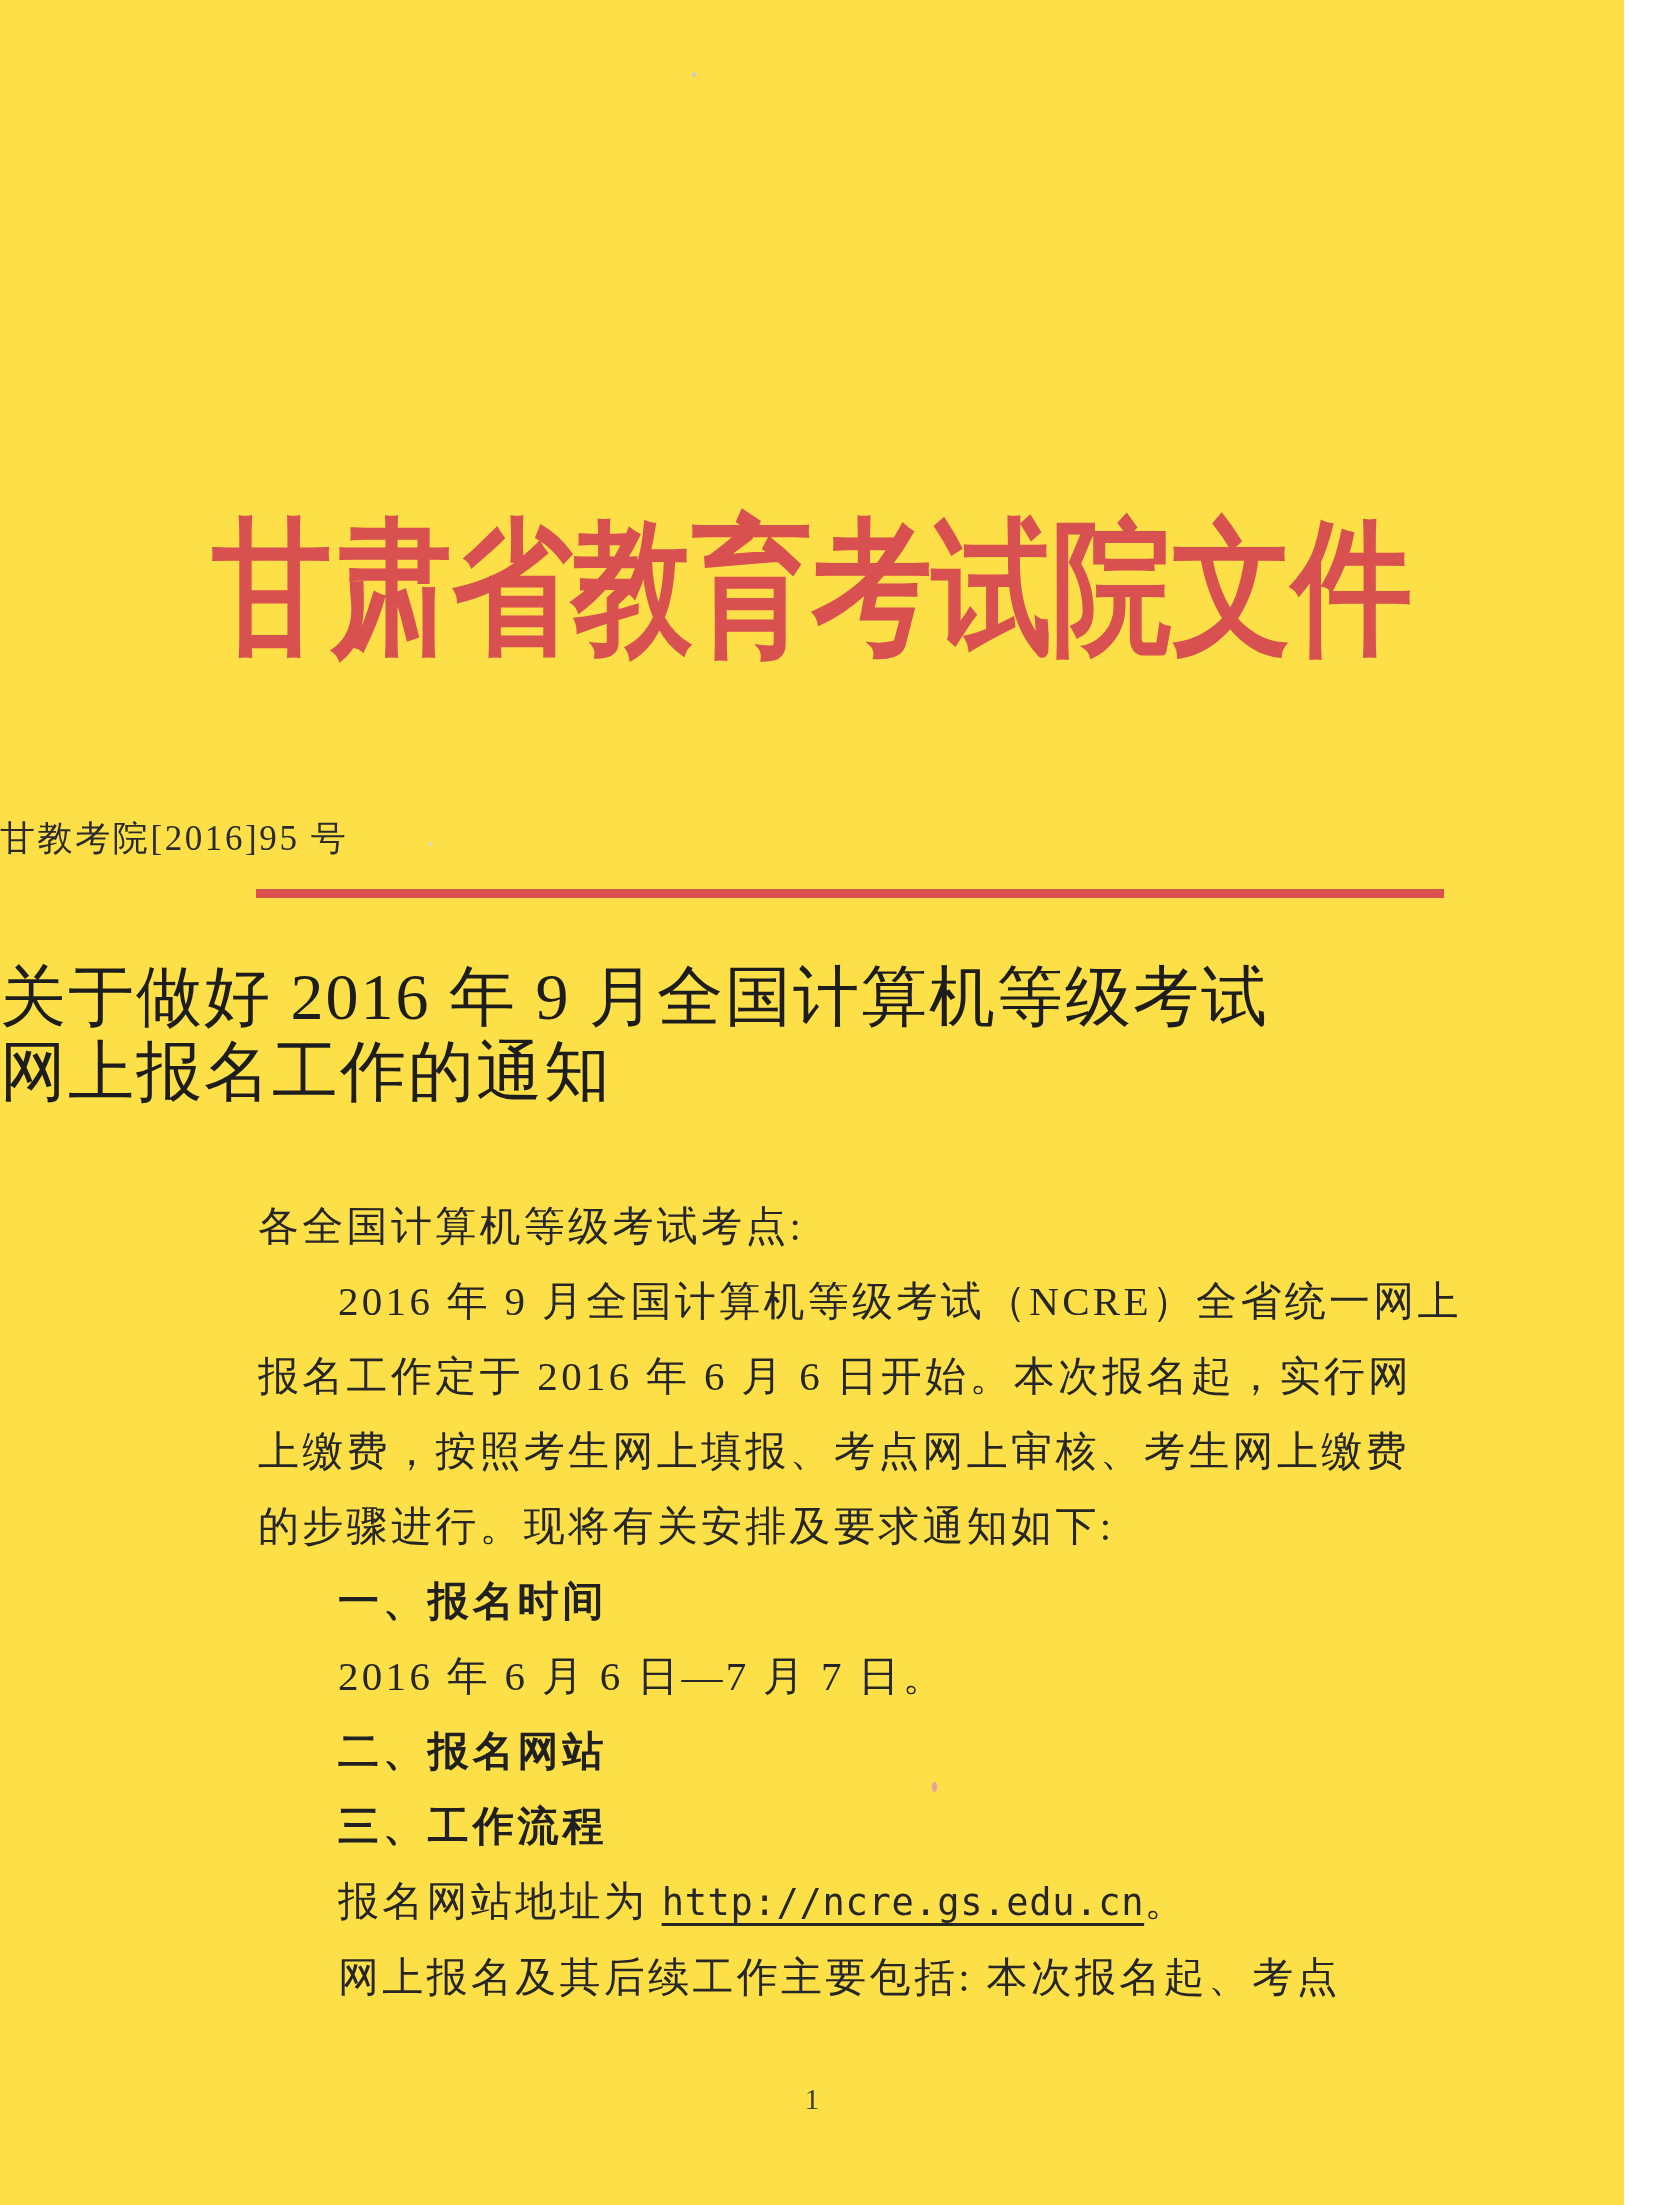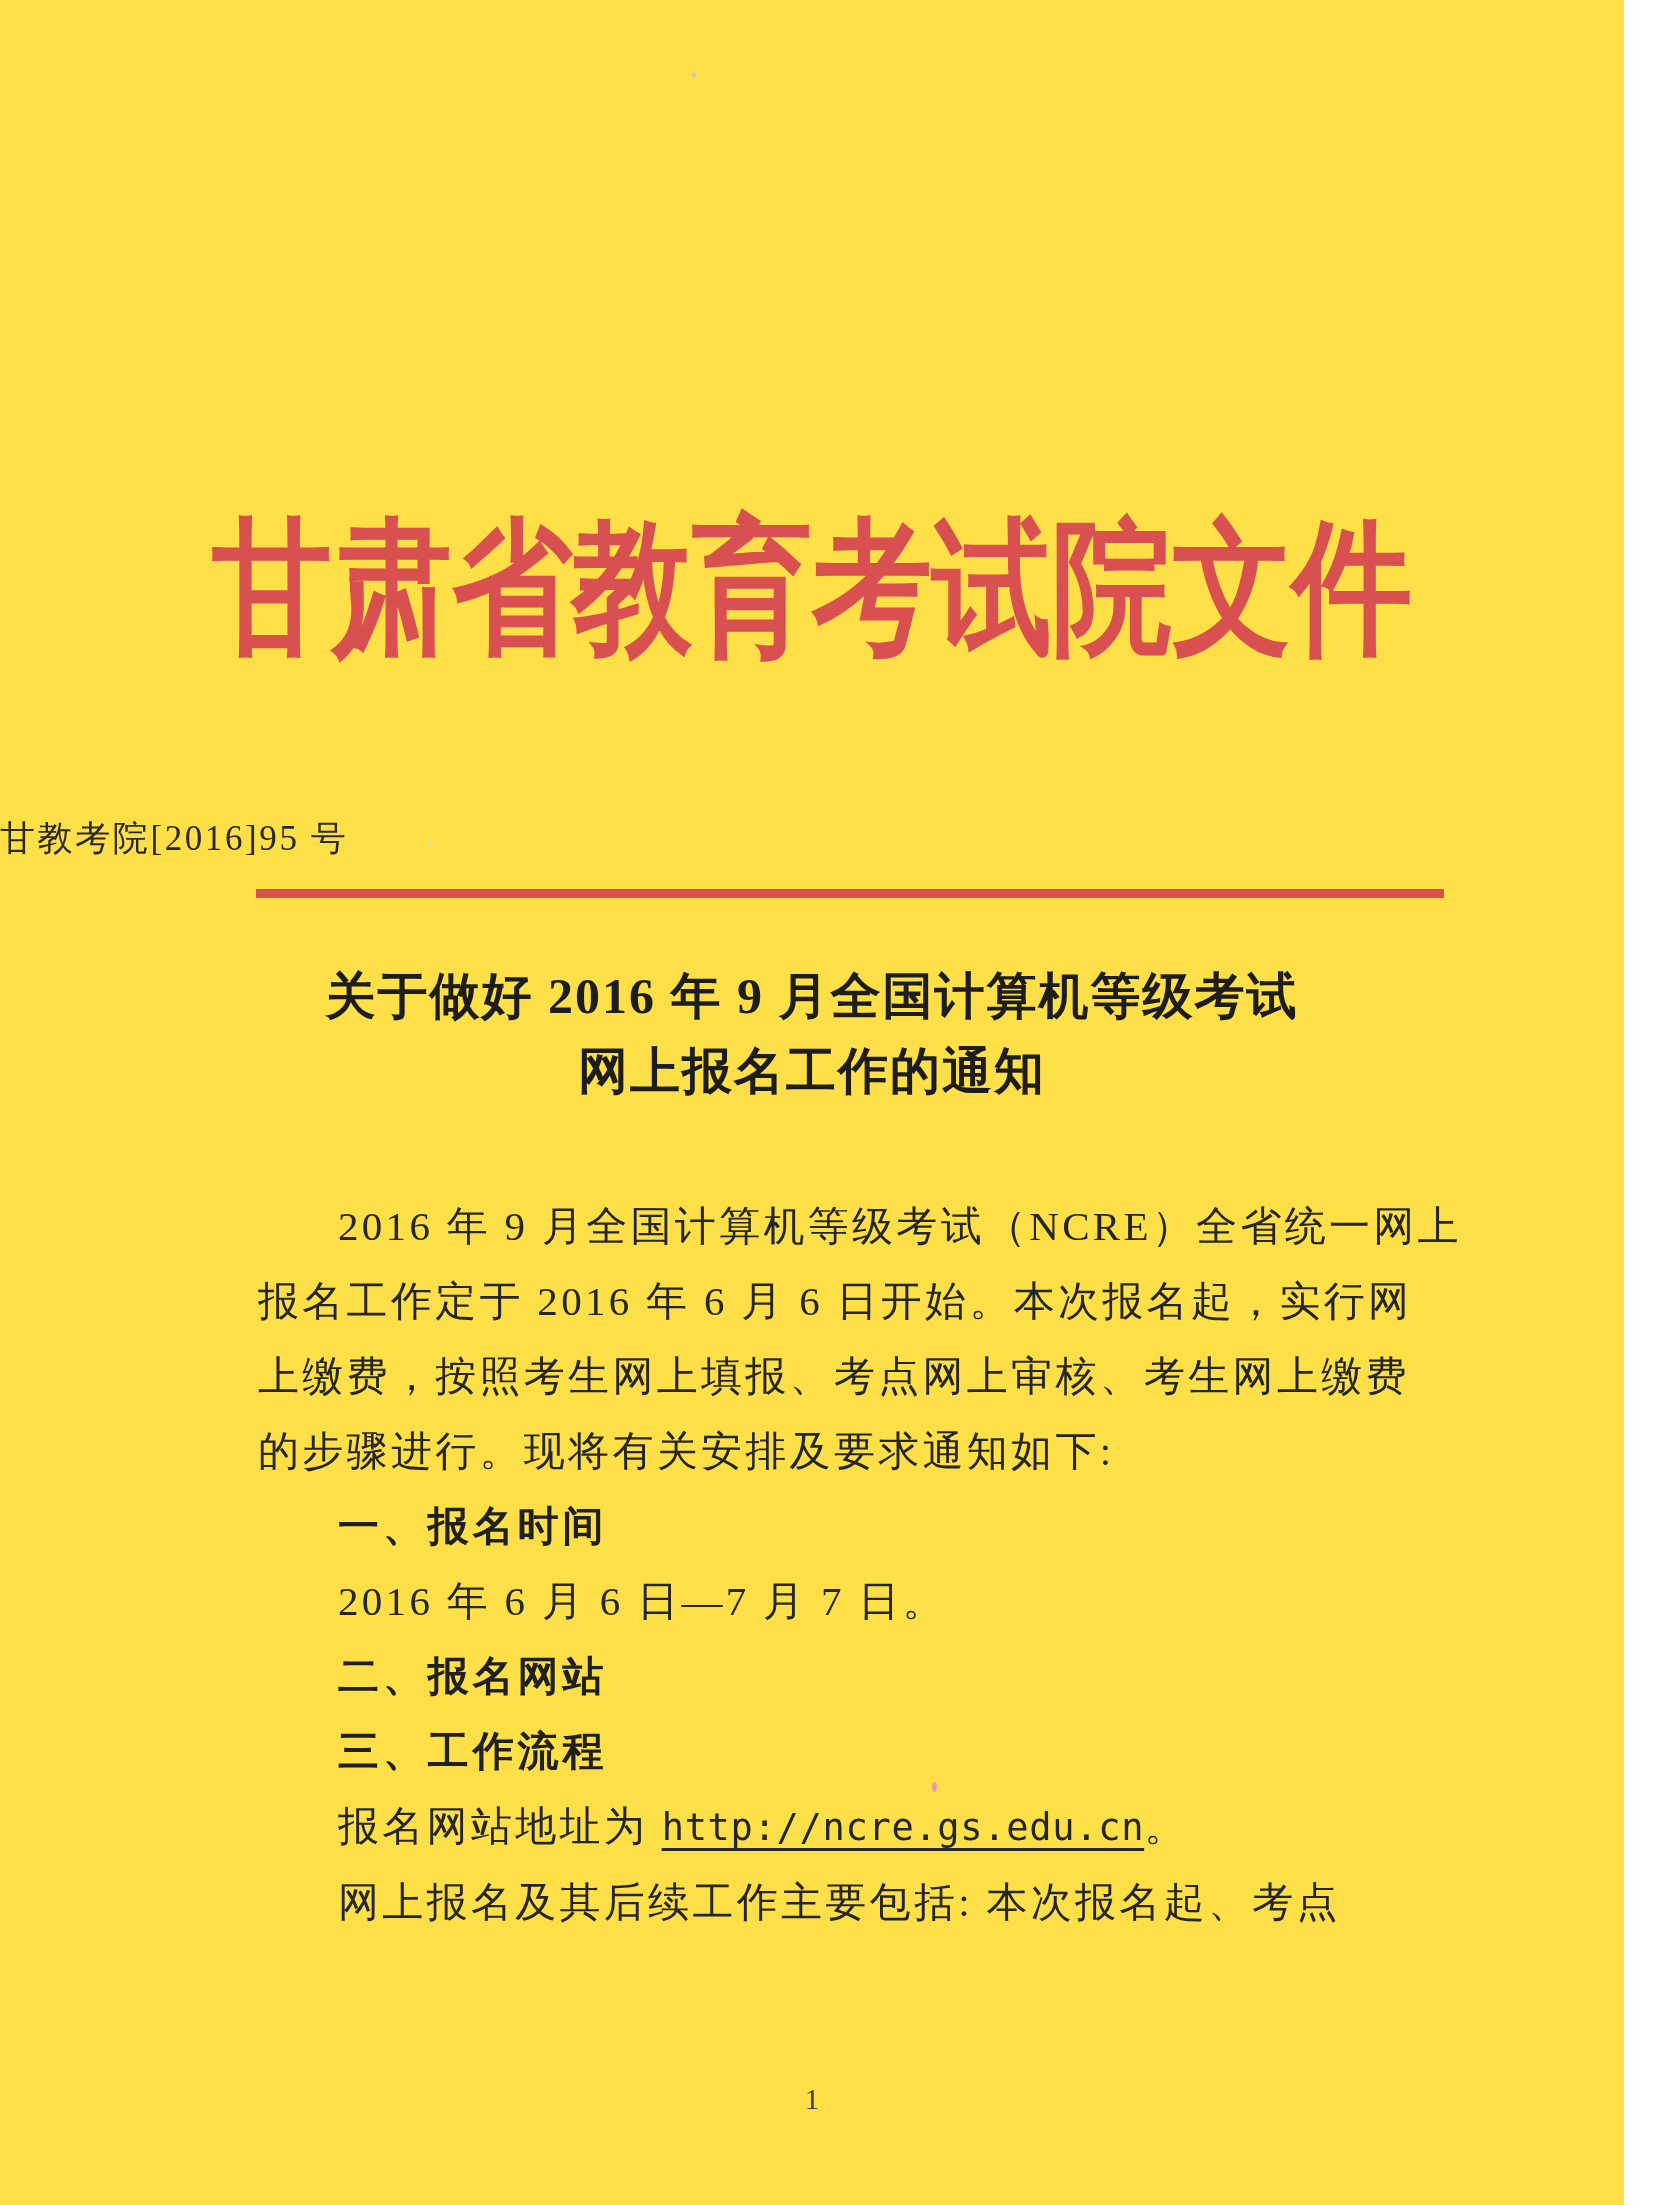--- a/index.html
+++ b/index.html
@@ -50,23 +50,22 @@
     width: 1188px;
     height: 8.5px;
     background: #dc5150;
   }
   
   .doc-title {
     position: absolute;
     top: 959px;
     left: 0;
     width: 100%;
-    text-align: center;
-    font-size: 50px;
-    font-weight: bold;
+    font-size: 66px;
+    font-weight: normal;
     line-height: 75px;
     letter-spacing: 2px;
     color: #1d1d1d;
     white-space: nowrap;
   }
   
   .body-block {
     position: absolute;
     top: 1189px;
     left: 258px;
@@ -115,20 +114,21 @@
   <div class="doc-number">甘教考院[2016]95 号</div>
 
   <div class="red-rule"></div>
 
   <div class="doc-title">
     <div class="line">关于做好 2016 年 9 月全国计算机等级考试</div>
     <div class="line">网上报名工作的通知</div>
   </div>
 
   <div class="body-block">
+    <div class="line">各全国计算机等级考试考点:</div>
     <div class="line indent">2016 年 9 月全国计算机等级考试（NCRE）全省统一网上</div>
     <div class="line">报名工作定于 2016 年 6 月 6 日开始。本次报名起，实行网</div>
     <div class="line">上缴费，按照考生网上填报、考点网上审核、考生网上缴费</div>
     <div class="line">的步骤进行。现将有关安排及要求通知如下:</div>
     <div class="line indent heading">一、报名时间</div>
     <div class="line indent">2016 年 6 月 6 日—7 月 7 日。</div>
     <div class="line indent heading">二、报名网站</div>
     <div class="line indent heading">三、工作流程</div>
     <div class="line indent">
       <span>报名网站地址为 </span><span class="url">http://ncre.gs.edu.cn</span><span>。</span>

